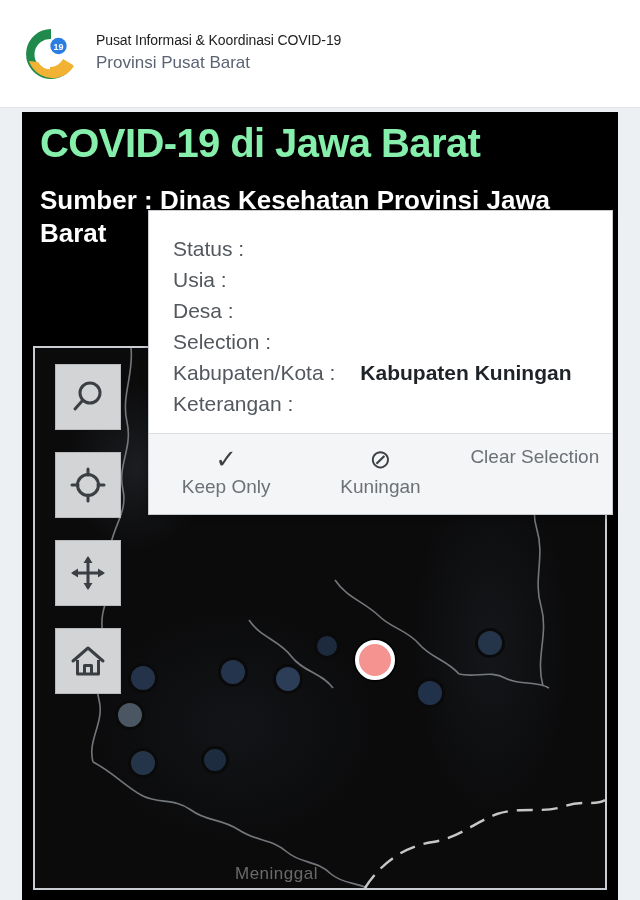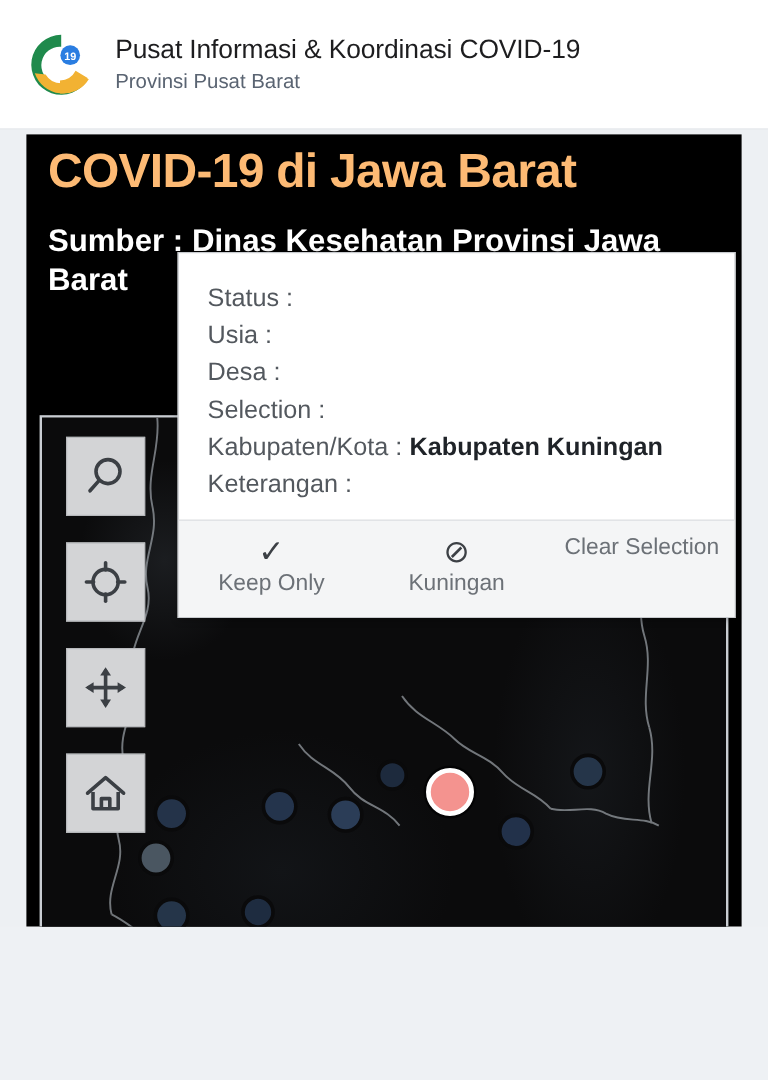--- a/index.html
+++ b/index.html
@@ -9,21 +9,21 @@
     width: 640px;
     height: 900px;
     overflow: hidden;
     background: #eef1f4;
     font-family: "Liberation Sans", sans-serif;
   }
 
   #page {
     position: relative;
     width: 640px;
-    height: 772px;
+    height: 900px;
     background: #edf0f3;
     overflow: hidden;
   }
 
   
   .site-header {
     position: absolute;
     left: 0; top: 0;
     width: 640px;
     height: 108px;
@@ -36,21 +36,21 @@
   }
   .brand-logo {
     width: 62px;
     height: 62px;
     flex: 0 0 62px;
     position: relative;
     margin-right: 14px;
   }
   .brand-text { display: flex; flex-direction: column; justify-content: center; }
   .brand-title {
-    font-size: 22px;
+    font-size: 14px;
     color: #1d1d1f;
     line-height: 1.22;
     letter-spacing: -0.1px;
     white-space: nowrap;
   }
   .brand-sub {
     font-size: 17px;
     color: #5a6472;
     line-height: 1.3;
     margin-top: 3px;
@@ -66,21 +66,21 @@
     height: 788px;
     background: #000000;
     overflow: hidden;
   }
 
   .dash-title {
     position: absolute;
     left: 18px;
     top: 10px;
     width: 566px;
-    color: #fdba74;
+    color: #86efac;
     font-size: 40px;
     font-weight: bold;
     line-height: 1.08;
     letter-spacing: -0.6px;
     white-space: nowrap;
   }
   .dash-source {
     position: absolute;
     left: 18px;
     top: 72px;
@@ -169,20 +169,21 @@
     z-index: 20;
   }
   .tt-body { padding: 22px 24px 14px 24px; }
   .tt-row {
     display: flex;
     align-items: flex-start;
     font-size: 21px;
     line-height: 1.48;
     color: #4a4f55;
     white-space: nowrap;
+    gap: 19px;
   }
   .tt-label { color: #53585e; }
   .tt-value {
     color: #1f2328;
     font-weight: bold;
     margin-left: 6px;
   }
   .tt-row.status .tt-value { margin-left: 86px; }
 
   .tt-actions {

